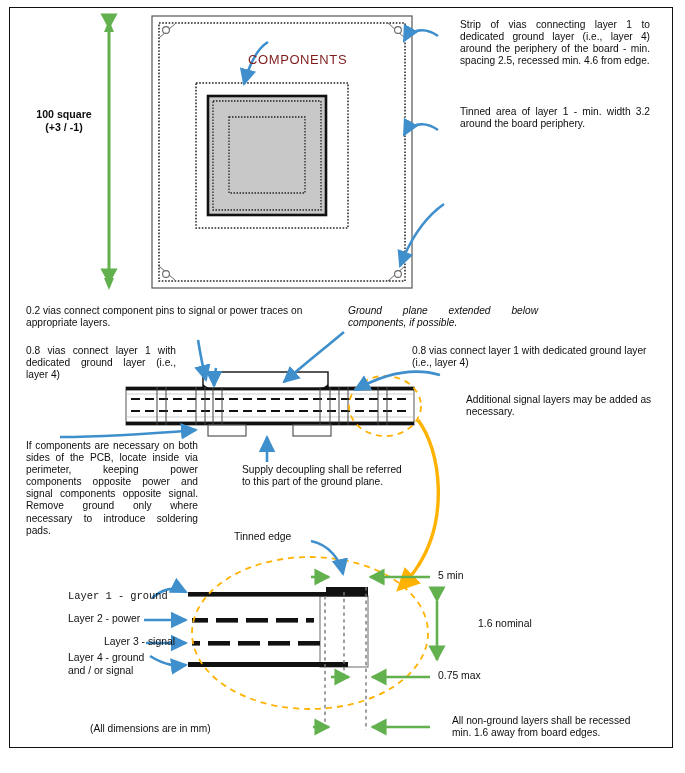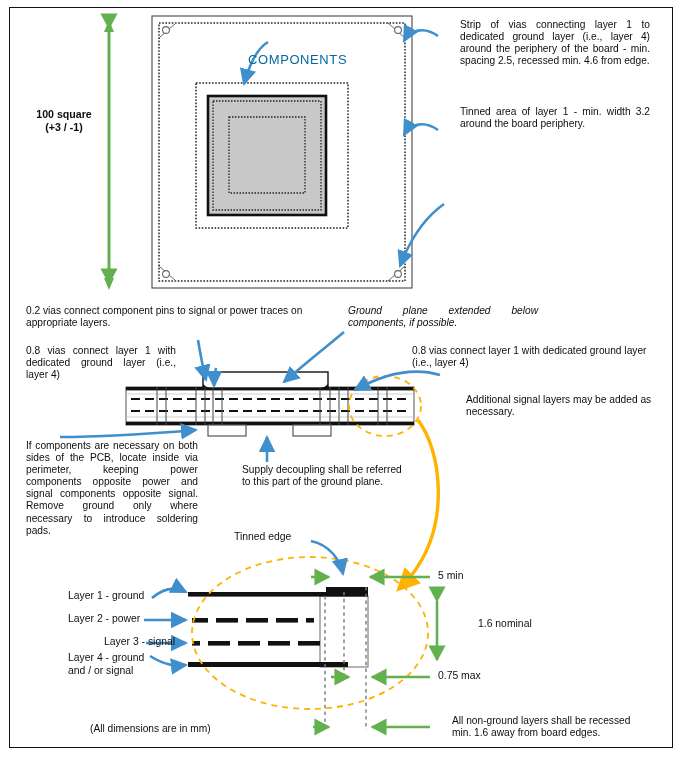--- a/index.html
+++ b/index.html
@@ -45,21 +45,21 @@
     font-weight:bold;
     color:#0d0d0d;
     line-height:12.5px;
     white-space:pre-line;
   }
   .comp-label{
     position:absolute;
     font-family:"Liberation Sans", sans-serif;
     font-size:13px;
     letter-spacing:.6px;
-    color:#0369a1;
+    color:#7f1d1d;
     white-space:nowrap;
   }
 </style>
 </head>
 <body>
 
 <div id="page">
   <div id="frame"></div>
 
   <svg width="685" height="773">
@@ -238,21 +238,21 @@
   <div class="txt b left" style="left:412px;top:345px;width:240px;">0.8 vias connect layer 1 with dedicated ground layer (i.e., layer 4)</div>
 
   <div class="txt b left" style="left:466px;top:394px;width:188px;">Additional signal layers may be added as necessary.</div>
 
   <div class="txt b" style="left:26px;top:440px;width:172px;">If components are necessary on both sides of the PCB, locate inside via perimeter, keeping power components opposite power and signal components opposite signal.  Remove ground only where necessary to introduce soldering pads.</div>
 
   <div class="txt b left" style="left:242px;top:464px;width:160px;">Supply decoupling shall be referred to this part of the ground plane.</div>
 
   <div class="label" style="left:234px;top:531px;">Tinned edge</div>
 
-  <div class="label" style="left:68px;top:590px;">Layer 1 - ground</div>
+  <div class="label" style="left:68px;top:590px;font-family:Liberation Mono, monospace;">Layer 1 - ground</div>
   <div class="label" style="left:68px;top:613px;">Layer 2 - power</div>
   <div class="label" style="left:68px;top:636px;padding-left:36px;">Layer 3 - signal</div>
   <div class="label" style="left:68px;top:652px;white-space:pre-line;line-height:12.6px;">Layer 4 - ground
 and / or signal</div>
 
   <div class="label" style="left:438px;top:570px;">5 min</div>
   <div class="label" style="left:438px;top:618px;padding-left:40px;">1.6 nominal</div>
   <div class="label" style="left:438px;top:670px;">0.75 max</div>
 
   <div class="txt b left" style="left:452px;top:715px;width:196px;">All non-ground layers shall be recessed min. 1.6 away from board edges.</div>

